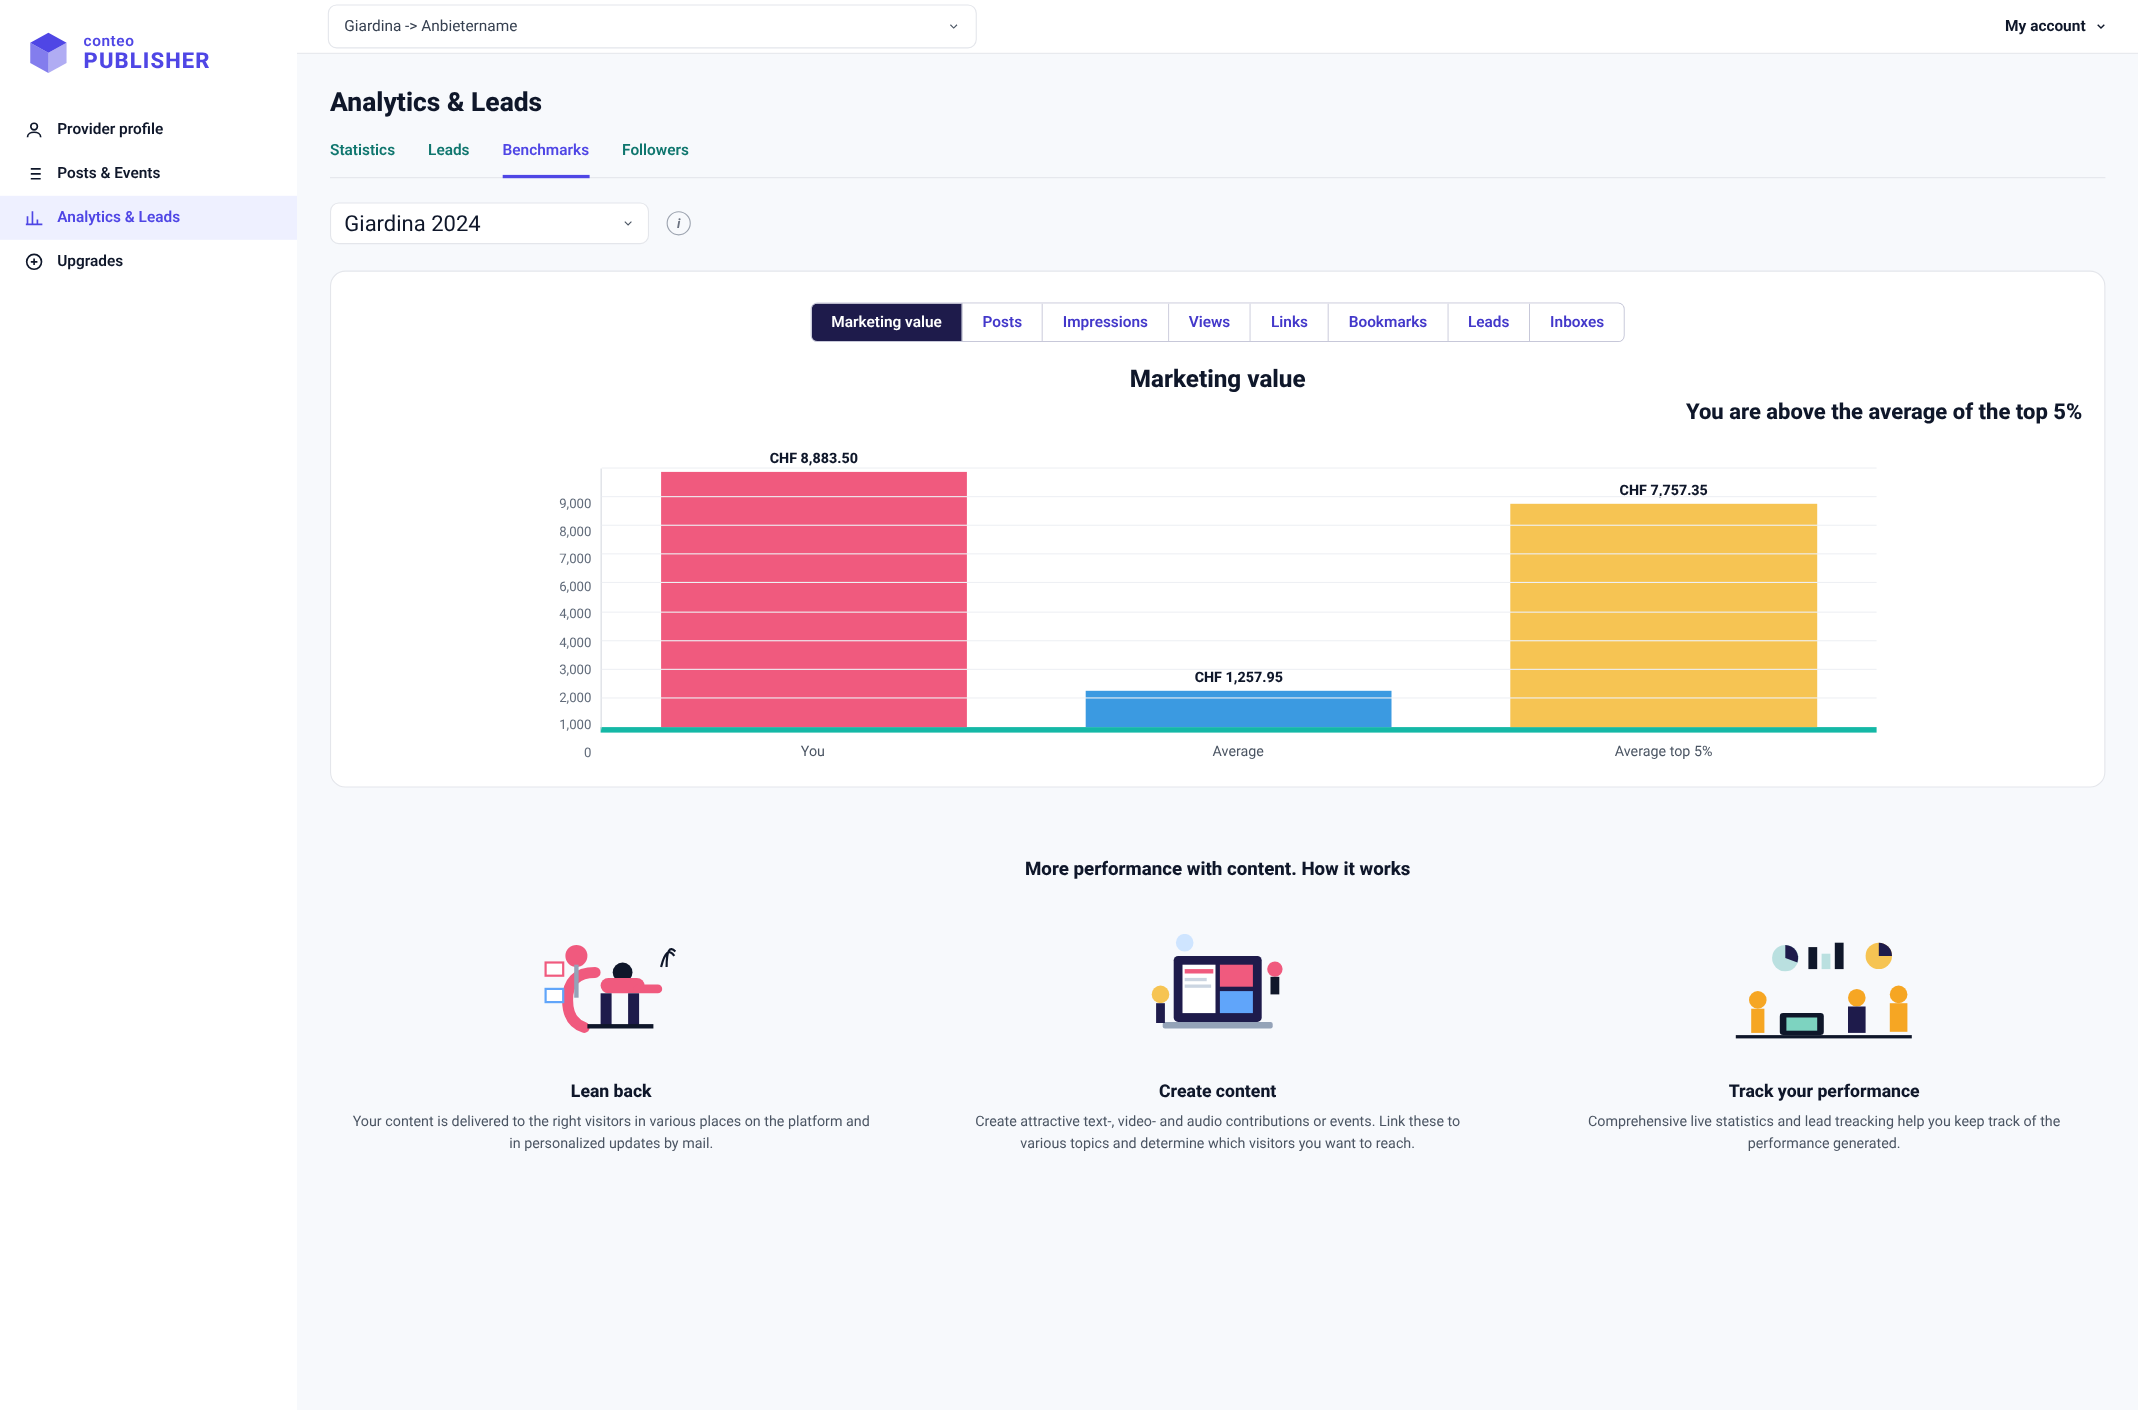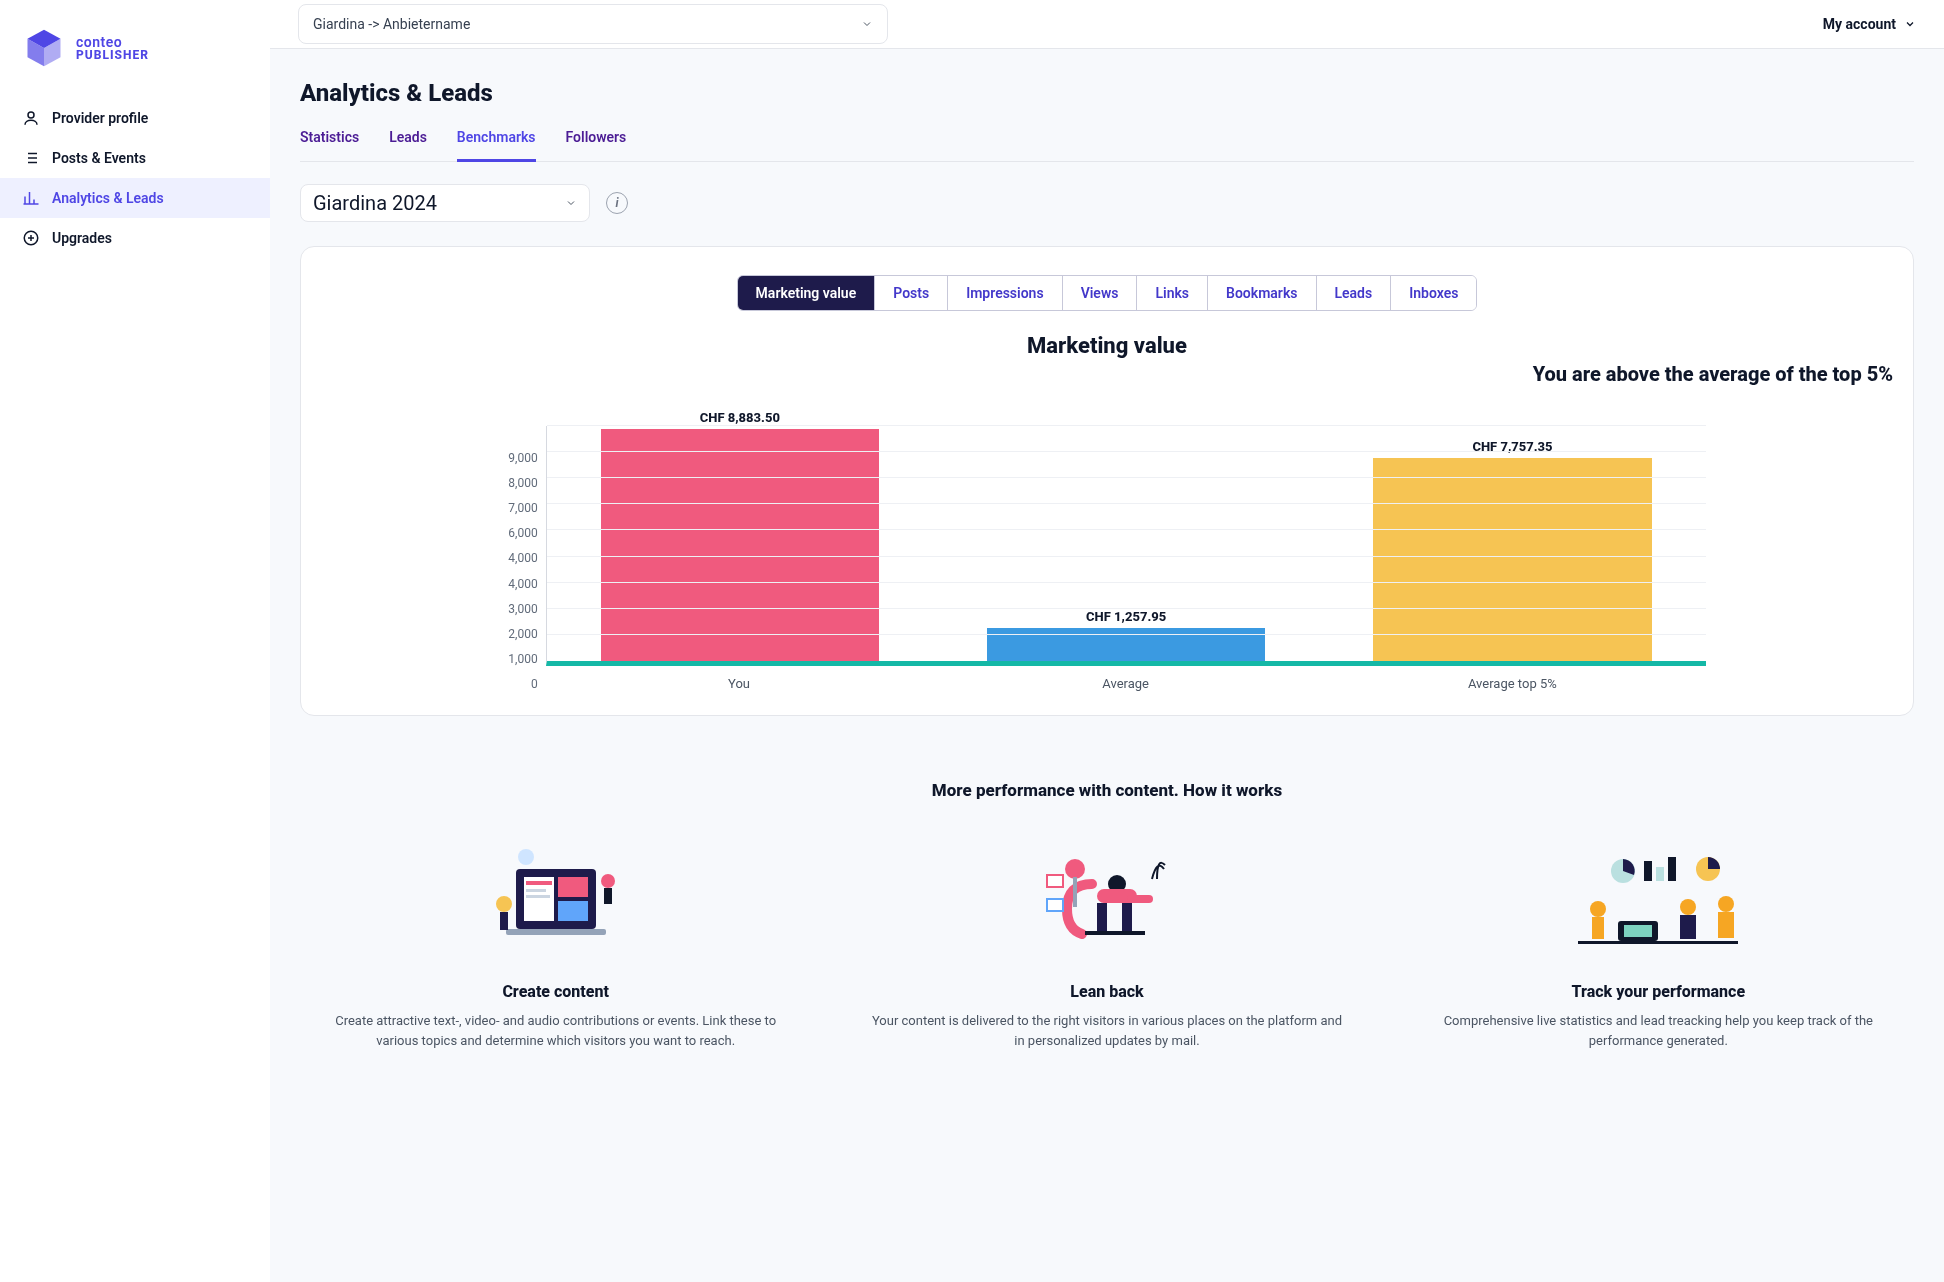--- a/index.html
+++ b/index.html
@@ -17,35 +17,35 @@
   }
   *{box-sizing:border-box;}
   body{margin:0;font-family:-apple-system,BlinkMacSystemFont,"Segoe UI",Roboto,sans-serif;color:var(--text);background:#fff;font-size:14px;}
   .app{display:flex;min-height:100vh;}
   
   .sidebar{width:270px;flex-shrink:0;background:#fff;padding:20px 0;}
   .logo{display:flex;align-items:center;gap:10px;padding:6px 22px 22px;}
   .logo-cube{width:44px;height:44px;position:relative;}
   .logo-text{display:flex;flex-direction:column;line-height:1;}
   .logo-text .l1{font-size:14px;font-weight:600;color:var(--accent);letter-spacing:.5px;}
-  .logo-text .l2{font-size:12px;font-weight:800;color:var(--accent);letter-spacing:1px;}
+  .logo-text .l2{font-size:20px;font-weight:800;color:var(--accent);letter-spacing:1px;}
   .nav{padding-top:6px;}
   .nav-item{display:flex;align-items:center;gap:12px;padding:11px 22px;font-weight:600;font-size:14px;color:var(--text);cursor:pointer;}
   .nav-item.active{background:var(--sidebar-active-bg);color:var(--accent);}
   .nav-item .ico{width:18px;height:18px;display:flex;align-items:center;justify-content:center;color:inherit;}
   
   .main{flex:1;display:flex;flex-direction:column;}
   .topbar{height:49px;border-bottom:1px solid var(--border);display:flex;align-items:center;justify-content:space-between;padding:0 28px;background:#fff;}
   .workspace-picker{border:1px solid var(--border);border-radius:8px;height:40px;width:590px;display:flex;align-items:center;justify-content:space-between;padding:0 14px;font-size:14px;color:#374151;cursor:pointer;}
   .account{display:flex;align-items:center;gap:8px;font-weight:700;cursor:pointer;}
   .chev{width:12px;height:12px;}
   .content{background:var(--page-bg);flex:1;padding:26px 30px 60px;}
   .page-title{font-size:24px;font-weight:800;margin:4px 0 22px;}
   .tabs{display:flex;gap:30px;border-bottom:1px solid var(--border);margin-bottom:22px;}
-  .tab{padding:0 0 14px;font-weight:600;color:#4c1d95;cursor:pointer;font-size:14px;}
+  .tab{padding:0 0 14px;font-weight:600;color:#0f766e;cursor:pointer;font-size:14px;}
   .tab.active{color:var(--accent);border-bottom:3px solid var(--accent);margin-bottom:-1px;}
   .filter-row{display:flex;align-items:center;gap:16px;margin-bottom:24px;}
   .select{border:1px solid var(--border);background:#fff;border-radius:8px;height:38px;min-width:290px;display:flex;align-items:center;justify-content:space-between;padding:0 12px;font-size:20px;cursor:pointer;}
   .info-circle{width:22px;height:22px;border:1.5px solid #9ca3af;border-radius:50%;display:flex;align-items:center;justify-content:center;color:#6b7280;font-style:italic;font-weight:700;font-size:12px;cursor:pointer;}
   
   .card{background:#fff;border:1px solid var(--border);border-radius:14px;padding:28px 20px 24px;}
   .seg{display:flex;justify-content:center;margin-bottom:22px;}
   .seg-group{display:flex;border:1px solid #c7c8d9;border-radius:6px;overflow:hidden;}
   .seg-btn{padding:9px 18px;font-size:14px;font-weight:600;color:var(--accent2);background:#fff;border-right:1px solid #c7c8d9;cursor:pointer;}
   .seg-btn:last-child{border-right:none;}
@@ -251,57 +251,57 @@
             </div>
           </div>
         </div>
       </div>
 
       <div class="hiw-title">More performance with content. How it works</div>
       <div class="hiw-row">
         <div class="hiw-card">
           <div class="hiw-illus">
             <svg viewBox="0 0 160 110" width="160" height="110">
+              <path d="M55 85 q-15 -5 -15 -25 q0 -25 25 -25" fill="none" stroke="#f05a7e" stroke-width="10" stroke-linecap="round"></path>
+              <circle cx="90" cy="35" r="9" fill="#0f172a"></circle>
+              <rect x="70" y="40" width="40" height="14" rx="7" fill="#f05a7e"></rect>
+              <rect x="100" y="46" width="26" height="8" rx="4" fill="#f05a7e"></rect>
+              <rect x="70" y="54" width="10" height="30" fill="#1e1b4b"></rect>
+              <rect x="95" y="54" width="10" height="30" fill="#1e1b4b"></rect>
+              <rect x="58" y="82" width="60" height="4" fill="#0f172a"></rect>
+              <path d="M125 30 q5 -20 12 -10 M130 30 q0 -22 8 -14" stroke="#0f172a" stroke-width="2" fill="none"></path>
+              <circle cx="48" cy="20" r="10" fill="#f05a7e"></circle>
+              <rect x="46" y="28" width="4" height="30" fill="#94a3b8"></rect>
+              <rect x="20" y="26" width="16" height="12" fill="#fff" stroke="#f05a7e" stroke-width="2"></rect>
+              <rect x="20" y="50" width="16" height="12" fill="#fff" stroke="#60a5fa" stroke-width="2"></rect>
+            </svg>
+          </div>
+          <div class="hiw-h">Lean back</div>
+          <div class="hiw-p">Your content is delivered to the right visitors in various places on the platform and in personalized updates by mail.</div>
+        </div>
+        <div class="hiw-card">
+          <div class="hiw-illus">
+            <svg viewBox="0 0 160 110" width="160" height="110">
               <rect x="40" y="20" width="80" height="60" rx="4" fill="#1e1b4b"></rect>
               <rect x="48" y="28" width="30" height="44" fill="#fff"></rect>
               <rect x="50" y="32" width="26" height="4" fill="#f05a7e"></rect>
               <rect x="50" y="40" width="20" height="3" fill="#cbd5e1"></rect>
               <rect x="50" y="46" width="24" height="3" fill="#cbd5e1"></rect>
               <rect x="82" y="28" width="30" height="20" fill="#f05a7e"></rect>
               <rect x="82" y="52" width="30" height="20" fill="#60a5fa"></rect>
               <rect x="30" y="80" width="100" height="6" rx="2" fill="#94a3b8"></rect>
               <circle cx="28" cy="55" r="8" fill="#f6c453"></circle>
               <rect x="24" y="63" width="8" height="18" fill="#1e1b4b"></rect>
               <circle cx="132" cy="32" r="7" fill="#f05a7e"></circle>
               <rect x="128" y="39" width="8" height="16" fill="#0f172a"></rect>
               <circle cx="50" cy="8" r="8" fill="#cfe5ff"></circle>
             </svg>
           </div>
           <div class="hiw-h">Create content</div>
           <div class="hiw-p">Create attractive text-, video- and audio contributions or events. Link these to various topics and determine which visitors you want to reach.</div>
-        </div>
-        <div class="hiw-card">
-          <div class="hiw-illus">
-            <svg viewBox="0 0 160 110" width="160" height="110">
-              <path d="M55 85 q-15 -5 -15 -25 q0 -25 25 -25" fill="none" stroke="#f05a7e" stroke-width="10" stroke-linecap="round"></path>
-              <circle cx="90" cy="35" r="9" fill="#0f172a"></circle>
-              <rect x="70" y="40" width="40" height="14" rx="7" fill="#f05a7e"></rect>
-              <rect x="100" y="46" width="26" height="8" rx="4" fill="#f05a7e"></rect>
-              <rect x="70" y="54" width="10" height="30" fill="#1e1b4b"></rect>
-              <rect x="95" y="54" width="10" height="30" fill="#1e1b4b"></rect>
-              <rect x="58" y="82" width="60" height="4" fill="#0f172a"></rect>
-              <path d="M125 30 q5 -20 12 -10 M130 30 q0 -22 8 -14" stroke="#0f172a" stroke-width="2" fill="none"></path>
-              <circle cx="48" cy="20" r="10" fill="#f05a7e"></circle>
-              <rect x="46" y="28" width="4" height="30" fill="#94a3b8"></rect>
-              <rect x="20" y="26" width="16" height="12" fill="#fff" stroke="#f05a7e" stroke-width="2"></rect>
-              <rect x="20" y="50" width="16" height="12" fill="#fff" stroke="#60a5fa" stroke-width="2"></rect>
-            </svg>
-          </div>
-          <div class="hiw-h">Lean back</div>
-          <div class="hiw-p">Your content is delivered to the right visitors in various places on the platform and in personalized updates by mail.</div>
         </div>
         <div class="hiw-card">
           <div class="hiw-illus">
             <svg viewBox="0 0 180 110" width="180" height="110">
               <circle cx="55" cy="22" r="12" fill="#bae0e0"></circle>
               <path d="M55 22 L55 10 A12 12 0 0 1 66 26 Z" fill="#1e1b4b"></path>
               <rect x="76" y="12" width="8" height="20" fill="#0f172a"></rect>
               <rect x="88" y="18" width="8" height="14" fill="#bae0e0"></rect>
               <rect x="100" y="8" width="8" height="24" fill="#0f172a"></rect>
               <circle cx="140" cy="20" r="12" fill="#f6c453"></circle>

